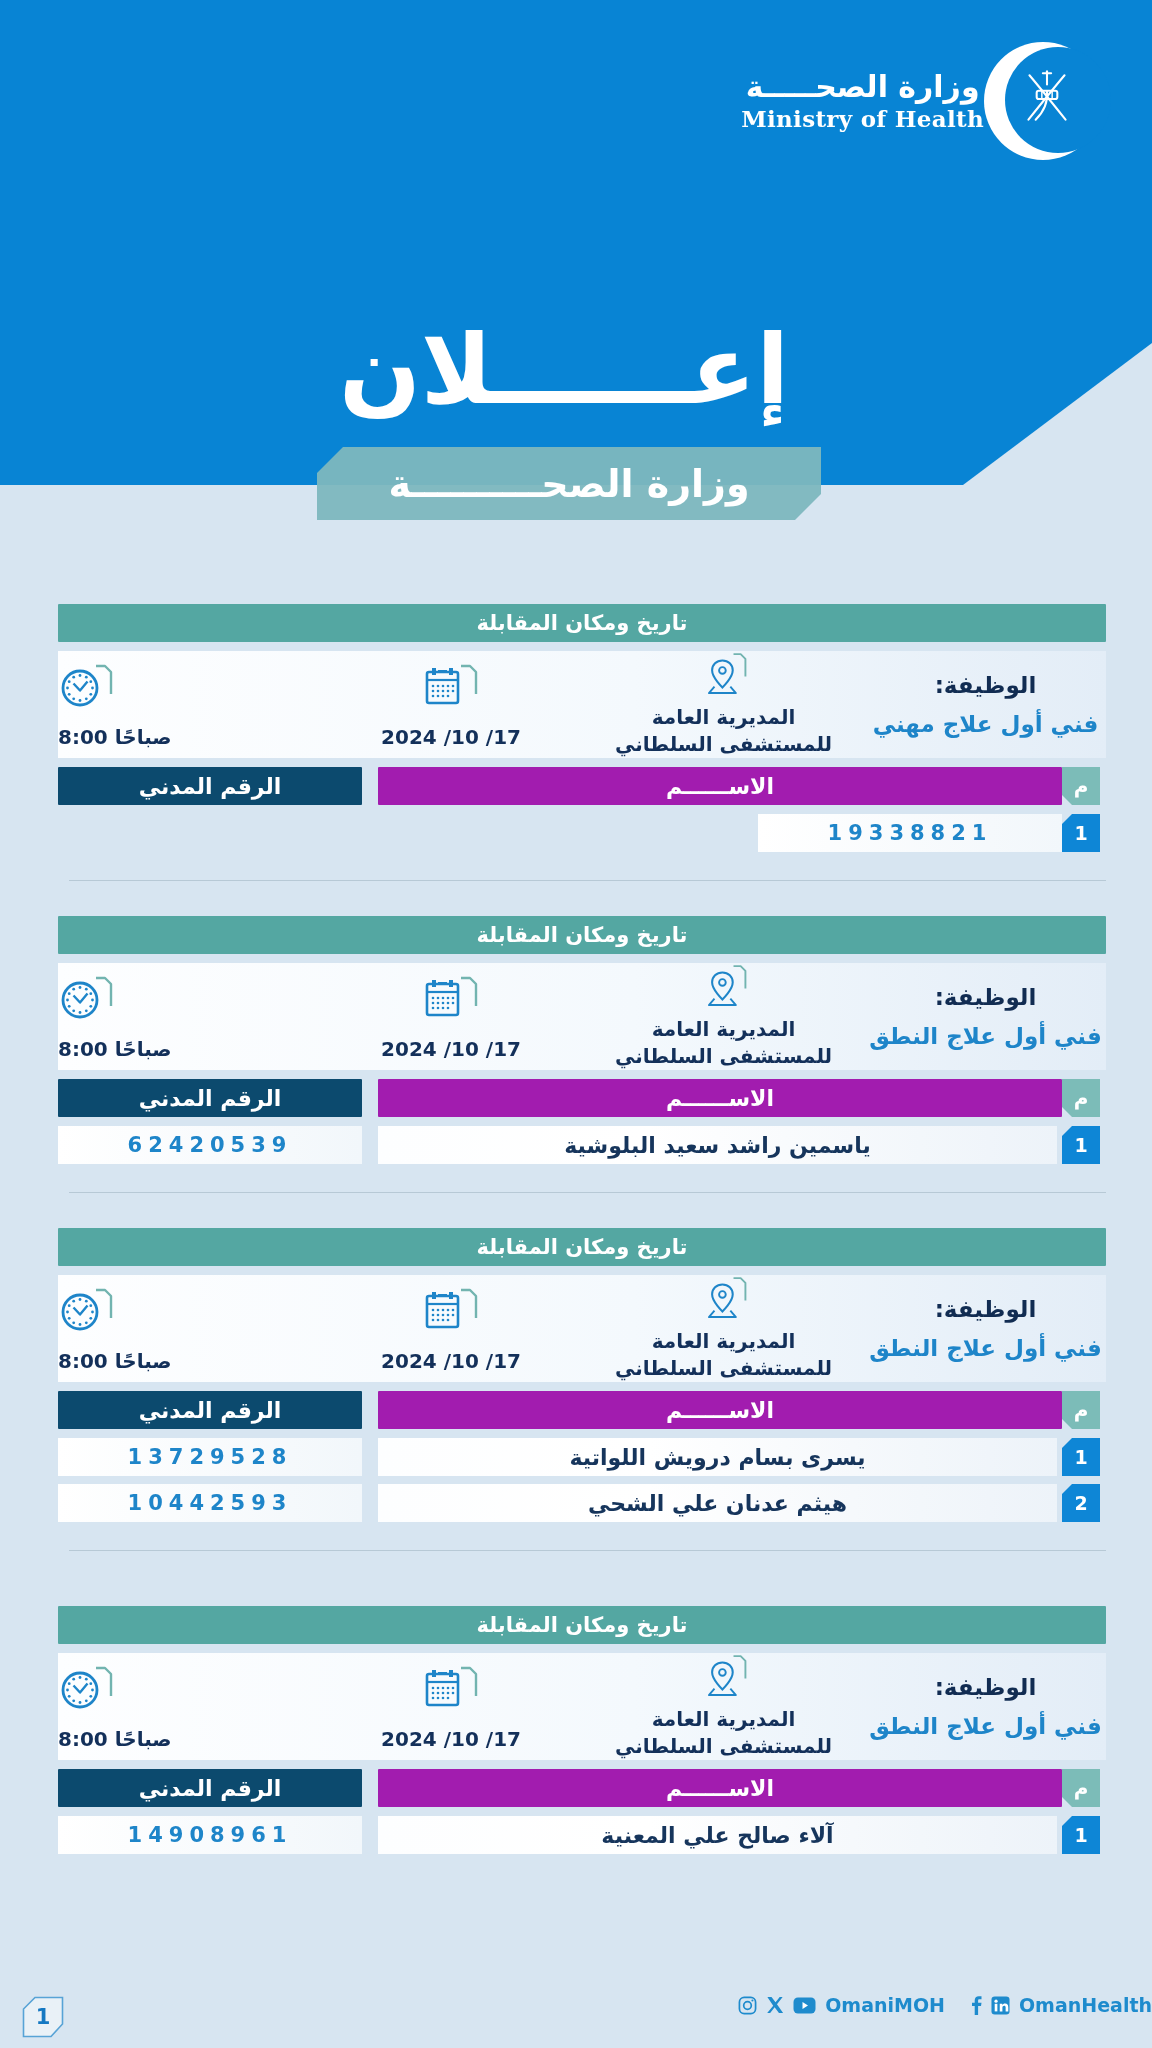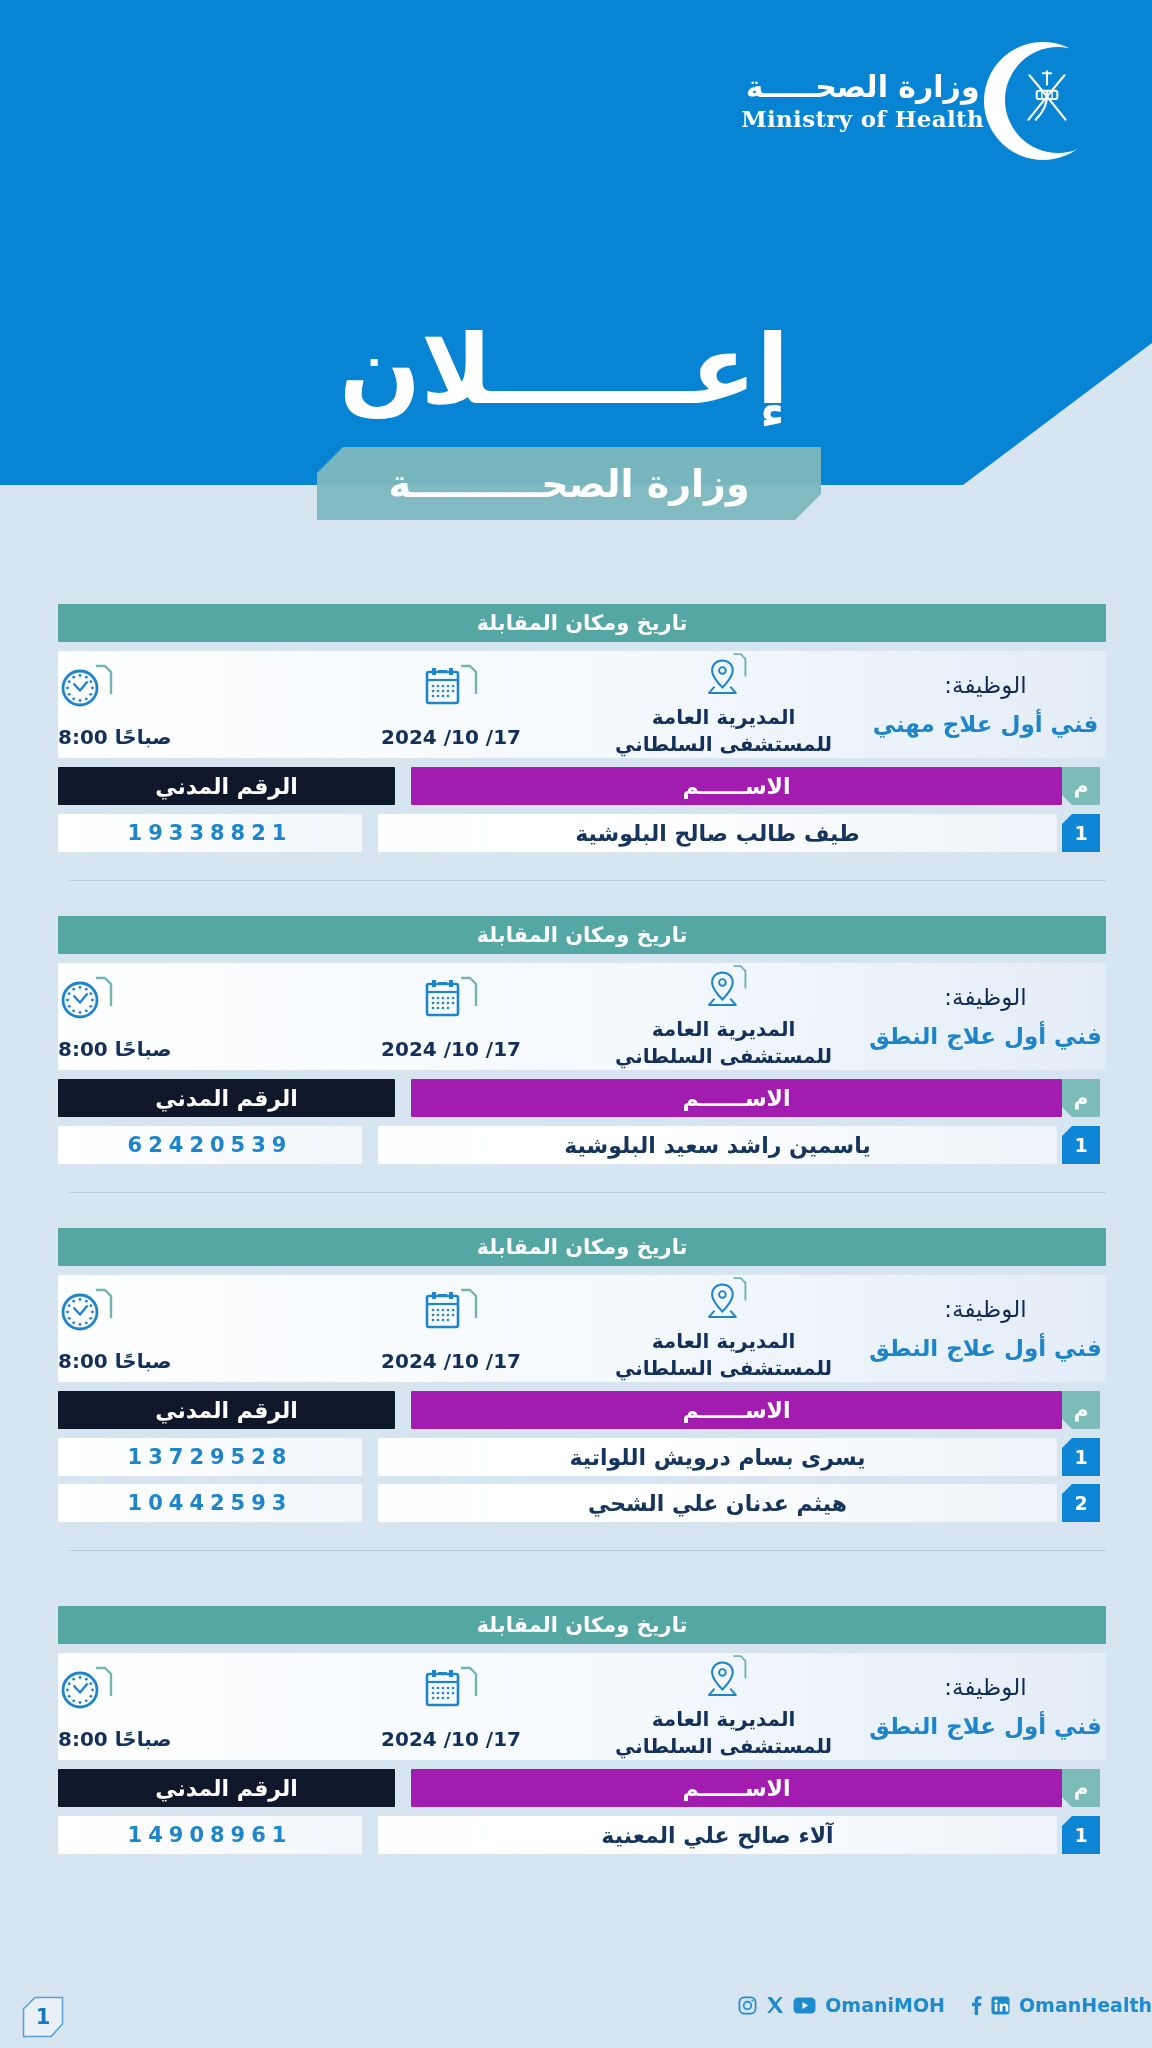--- a/index.html
+++ b/index.html
@@ -48,40 +48,40 @@
   }
   .card {
     height:107px; margin-bottom:9px; display:flex;
     background:linear-gradient(to left,#e3edf7 0%,#f4f9fd 45%,#fdfeff 100%);
   }
   .col { display:flex; flex-direction:column; align-items:center; justify-content:center; gap:7px; }
   .col-job  { width:23%; gap:13px; }
   .col-loc  { width:27%; }
   .col-date { width:25%; }
   .col-time { width:25%;align-items:flex-end; }
-  .job-label { color:#112c52; font-size:23px; font-weight:400; }
+  .job-label { color:#112c52; font-size:23px; font-weight:700; }
   .job-title { color:#1e85c9; font-size:23px; font-weight:700; white-space:nowrap; }
   .info-text { color:#13305a; font-size:20px; font-weight:700; text-align:center; }
   .loc-text  { width:252px; line-height:1.35; }
   .ic { display:block; }
 
   .thead { display:flex; height:38px; margin-bottom:9px; }
   .m-cell {
     width:38px; margin-left:0; margin-right:6px; background:#7cbcb8;
     clip-path:polygon(0 0,100% 0,100% 100%,10px 100%,0 calc(100% - 10px));
     display:flex; align-items:center; justify-content:center;
     color:#ffffff; font-size:20px; font-weight:700;
   }
   .h-name {
     flex:1; margin-left:16px; background:#a21caf; border-radius:1px;
     display:flex; align-items:center; justify-content:center;
     color:#ffffff; font-size:22px; font-weight:700;
   }
   .h-num {
-    width:337px; background:#0f172a; border-radius:1px;
+    width:304px; background:#0c4a6e; border-radius:1px;
     display:flex; align-items:center; justify-content:center;
     color:#ffffff; font-size:22px; font-weight:700;
   }
   .trow { display:flex; height:38px; margin-bottom:8px; }
   .r-badge {
     width:38px; margin-right:6px; background:#0e86d6;
     clip-path:polygon(10px 0,100% 0,100% 100%,0 100%,0 10px);
     display:flex; align-items:center; justify-content:center;
     color:#ffffff; font-size:19px; font-weight:700;
   }
@@ -209,21 +209,20 @@
         <div class="info-text"><bdi dir="ltr">8:00 صباحًا</bdi></div>
       </div>
     </div>
     <div class="thead">
       <div class="m-cell">م</div>
       <div class="h-name">الاســــــم</div>
       <div class="h-num">الرقم المدني</div>
     </div>
     <div class="trow">
       <div class="r-badge">1</div>
-      <div class="r-name">طيف طالب صالح البلوشية</div>
       <div class="r-num">
           <bdi>19338821</bdi>
         </div>
     </div>
   </section>
 
   <div class="divider"></div>
 
   <section>
     <div class="sec-bar">تاريخ ومكان المقابلة</div>

